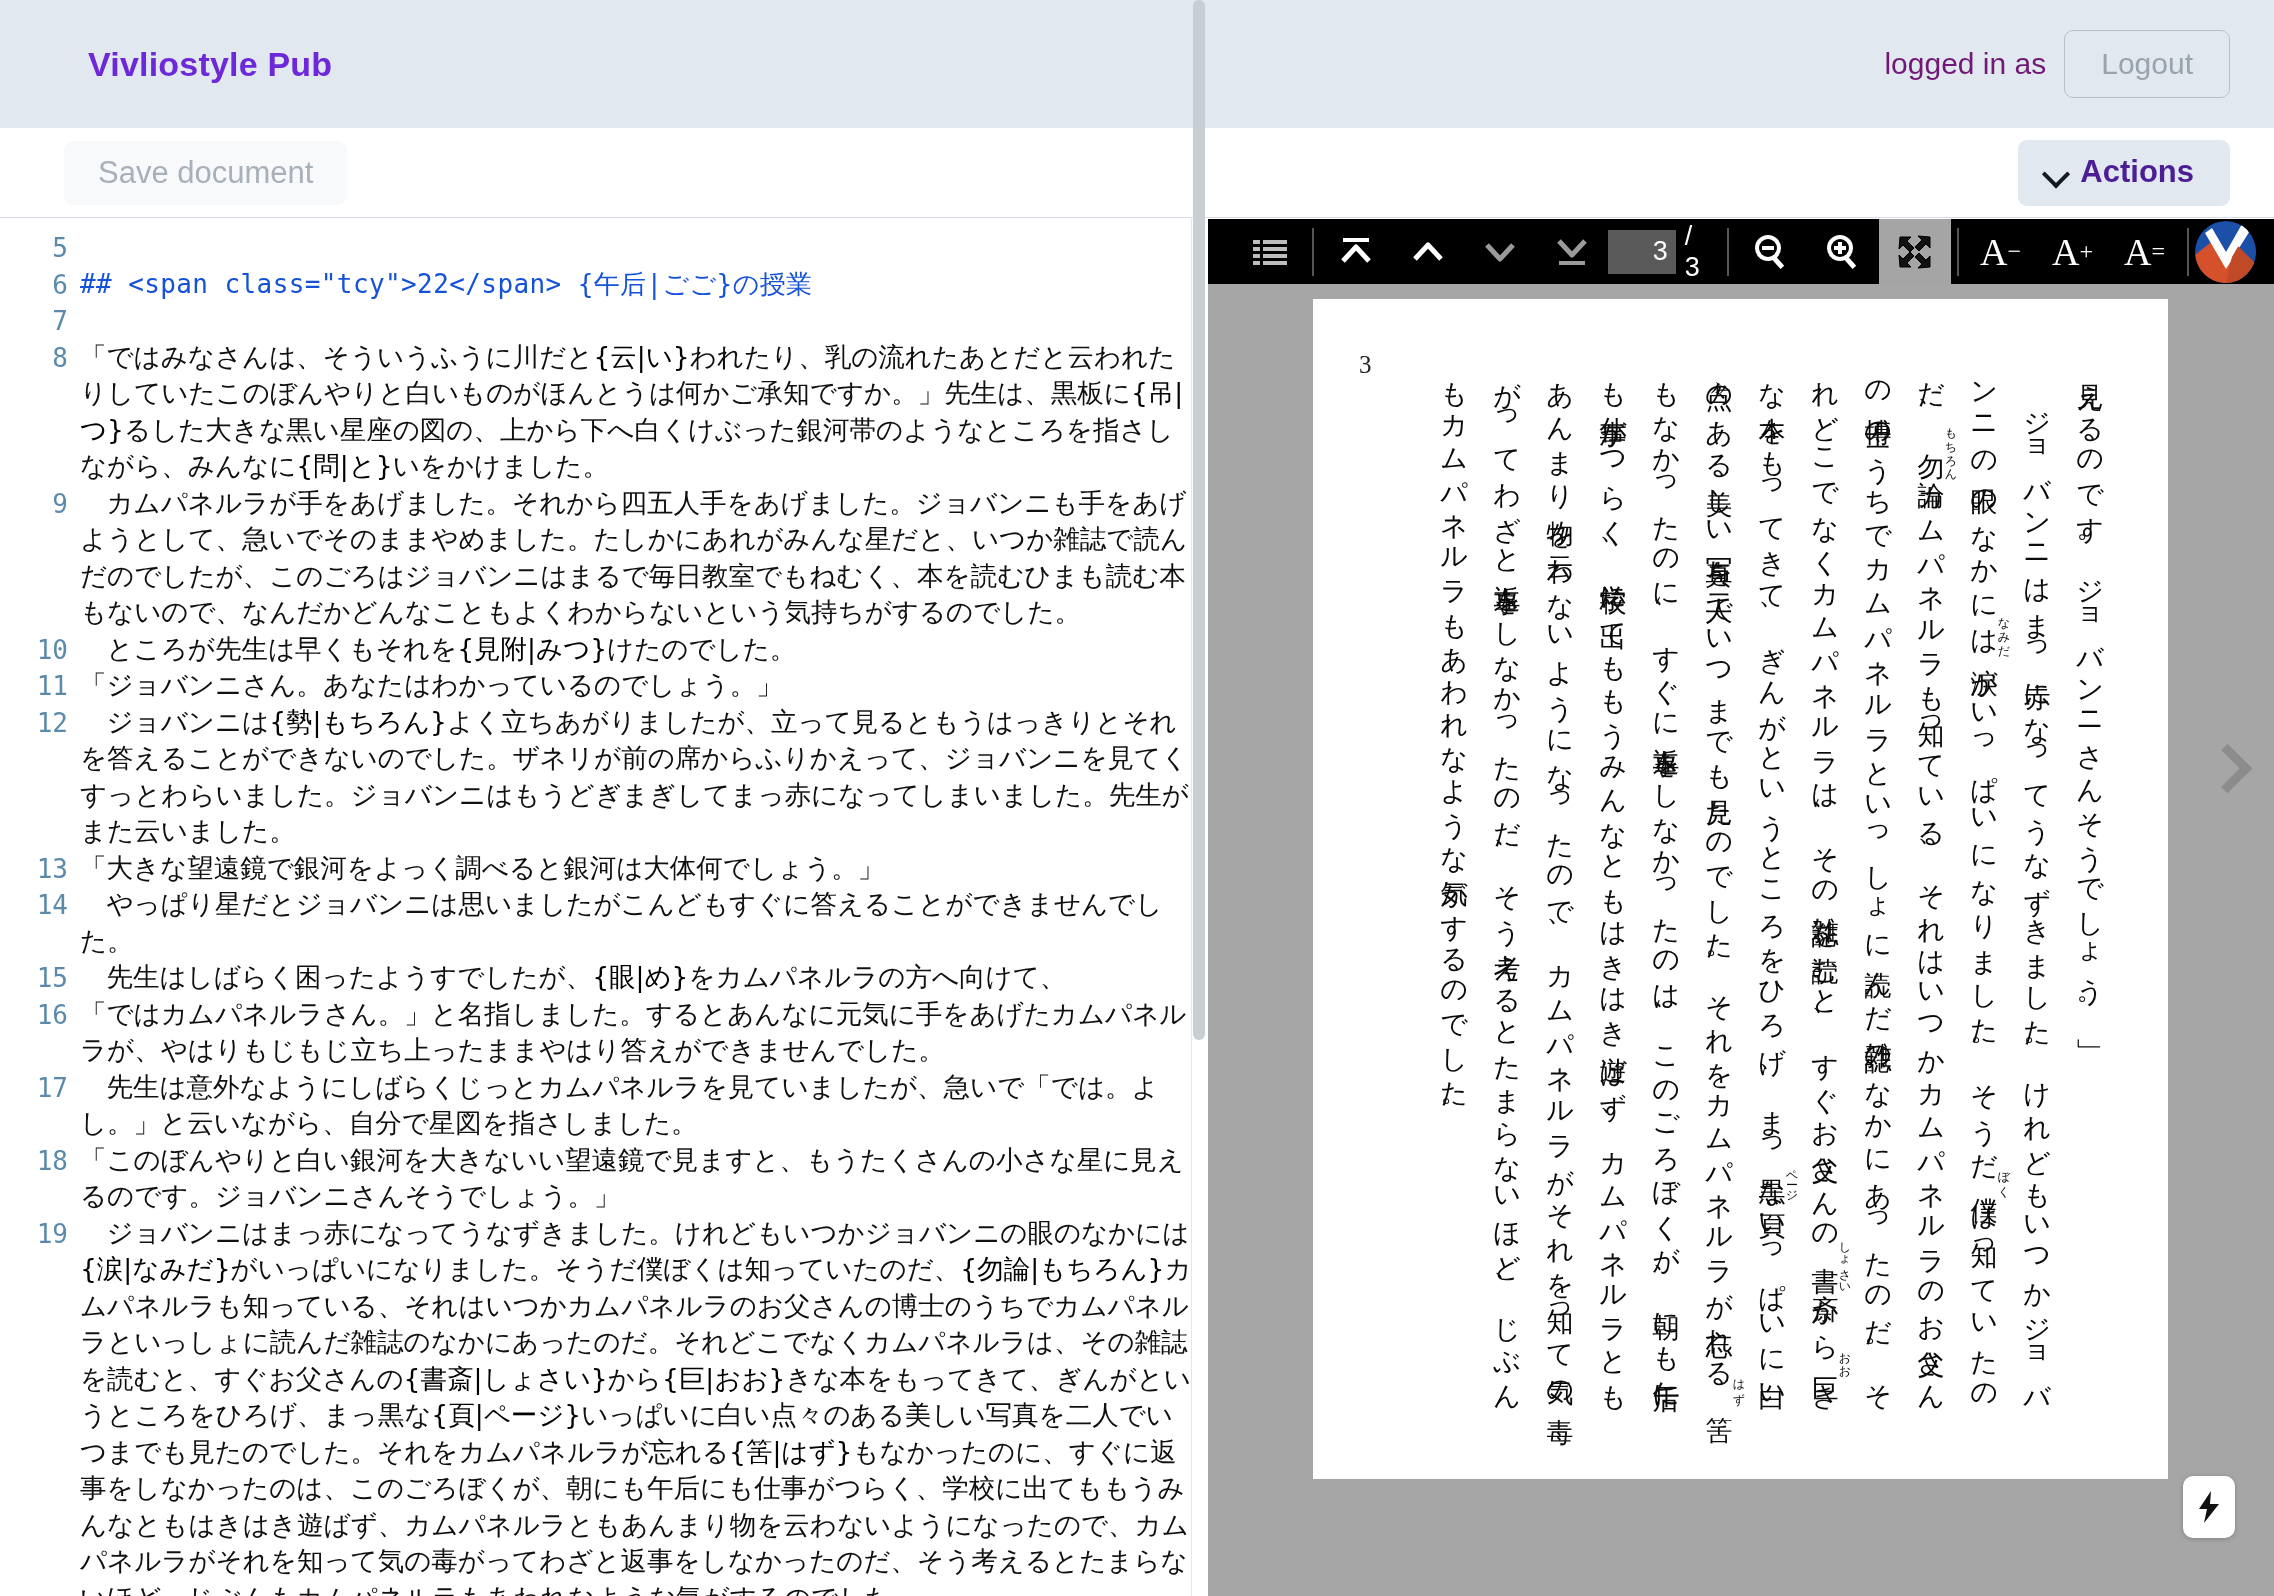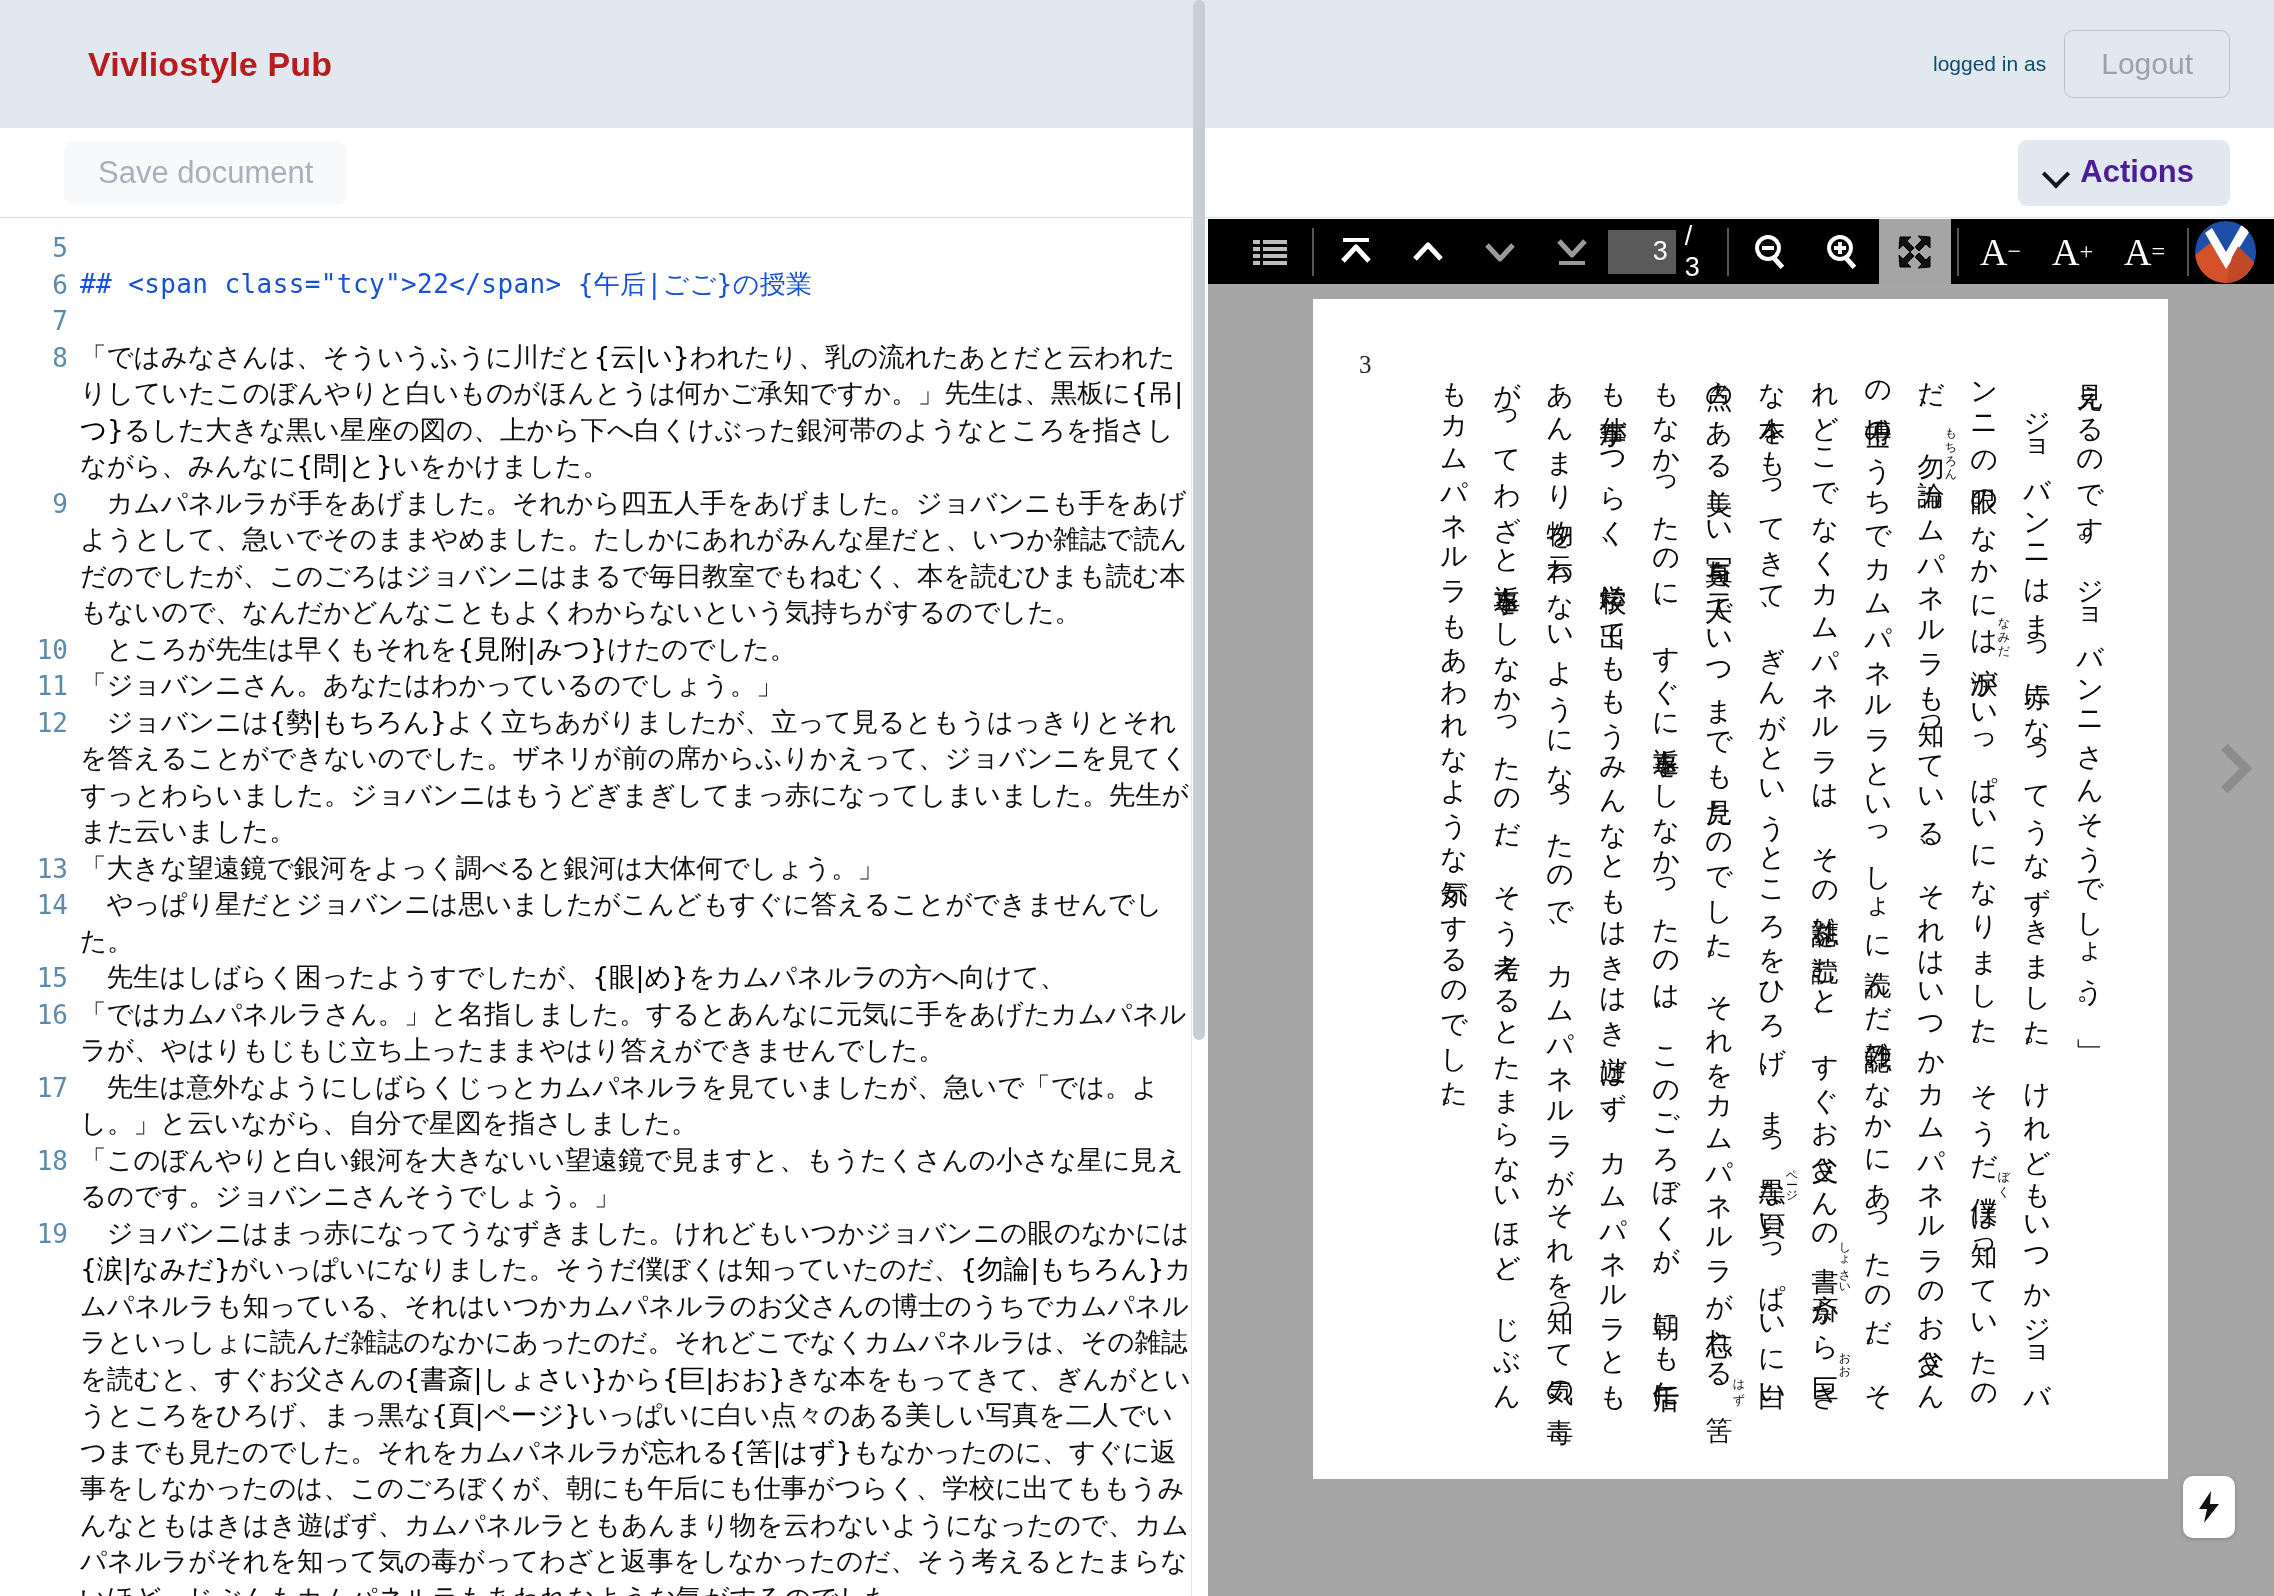--- a/index.html
+++ b/index.html
@@ -14,25 +14,25 @@
 
   
   .navbar {
     position: absolute; top: 0; left: 0;
     width: 2274px; height: 128px;
     background: #e2e8ef;
     display: flex; align-items: center;
     padding: 0 44px 0 88px;
   }
   .brand {
-    font-size: 34px; font-weight: bold; color: #b91c1c;
+    font-size: 34px; font-weight: bold; color: #6d28d9;
     letter-spacing: .2px;
   }
   .nav-right { margin-left: auto; display: flex; align-items: center; gap: 14px; }
-  .logged-label { font-size: 21px; color: #0c4a6e; padding-right: 4px; }
+  .logged-label { font-size: 30px; color: #701a75; padding-right: 4px; }
   .logout-btn {
     border: 1px solid #b9c2cc; background: transparent;
     border-radius: 9px; color: #9aa3ad;
     font-size: 30px; padding: 16px 36px;
     font-family: inherit; cursor: pointer;
   }
 
   
   .toolrow {
     position: absolute; top: 128px; left: 0;

